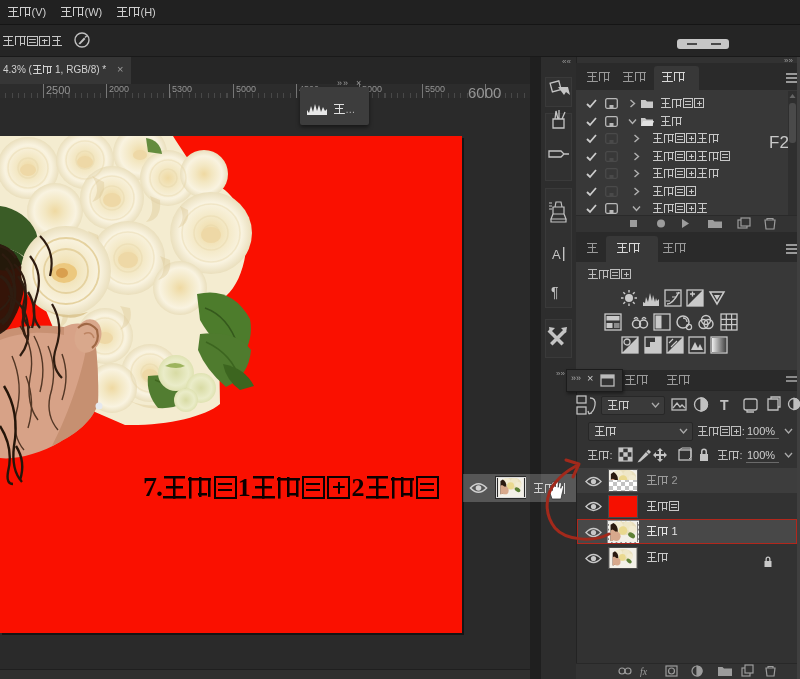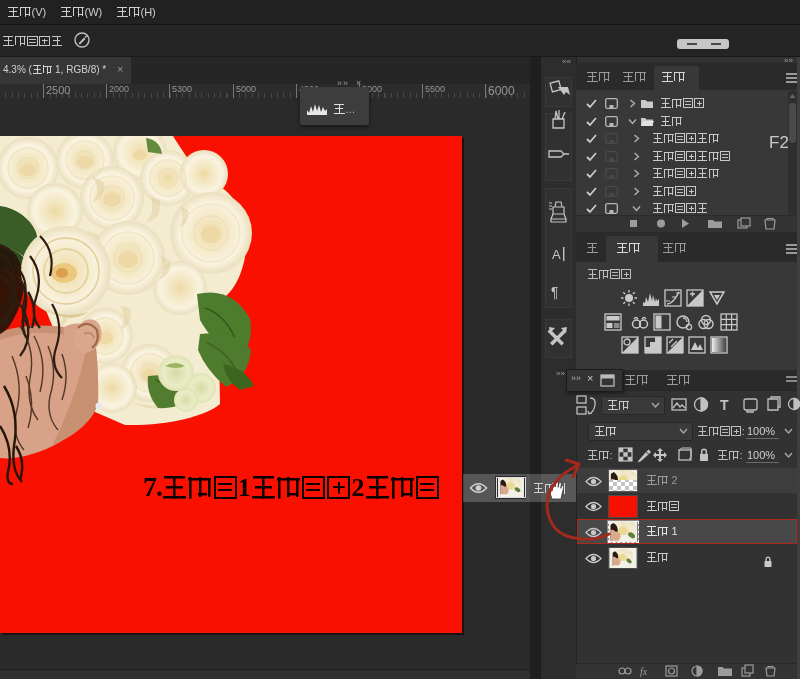--- a/index.html
+++ b/index.html
@@ -39,21 +39,21 @@
 <div class="a" style="left:172px;top:84px;font-size:9px;color:#949494">5300</div>
 <div class="a" style="left:233px;top:84px;width:1px;height:14px;background:#777"></div>
 <div class="a" style="left:236px;top:84px;font-size:9px;color:#949494">5000</div>
 <div class="a" style="left:296px;top:84px;width:1px;height:14px;background:#777"></div>
 <div class="a" style="left:299px;top:84px;font-size:9px;color:#949494">4500</div>
 <div class="a" style="left:359px;top:84px;width:1px;height:14px;background:#777"></div>
 <div class="a" style="left:362px;top:84px;font-size:9px;color:#949494">5000</div>
 <div class="a" style="left:422px;top:84px;width:1px;height:14px;background:#777"></div>
 <div class="a" style="left:425px;top:84px;font-size:9px;color:#949494">5500</div>
 <div class="a" style="left:485px;top:84px;width:1px;height:14px;background:#777"></div>
-<div class="a" style="left:488px;top:84px;font-size:12px;color:#949494">6000</div>
+<div class="a" style="left:468px;top:84px;font-size:15px;color:#949494">6000</div>
 <div class="a" style="left:0;top:98px;width:530px;height:581px;background:#2a2a2a"></div>
 <div class="a" style="left:0;top:669px;width:530px;height:10px;background:#2f2f2f;border-top:1px solid #1f1f1f"></div>
 <div class="a" style="left:0;top:136px;width:462px;height:497px;background:#fa1000;box-shadow:2px 2px 0 #141414"></div>
 <svg class="a" style="left:0;top:136px" width="462" height="497" viewBox="0 0 462 497">
 <defs>
 <radialGradient id="rg">
         <stop offset="0%" stop-color="#efd9a2"></stop>
         <stop offset="35%" stop-color="#f3e7c2"></stop>
         <stop offset="75%" stop-color="#f9f3e0"></stop>
         <stop offset="100%" stop-color="#eadfbd"></stop>

